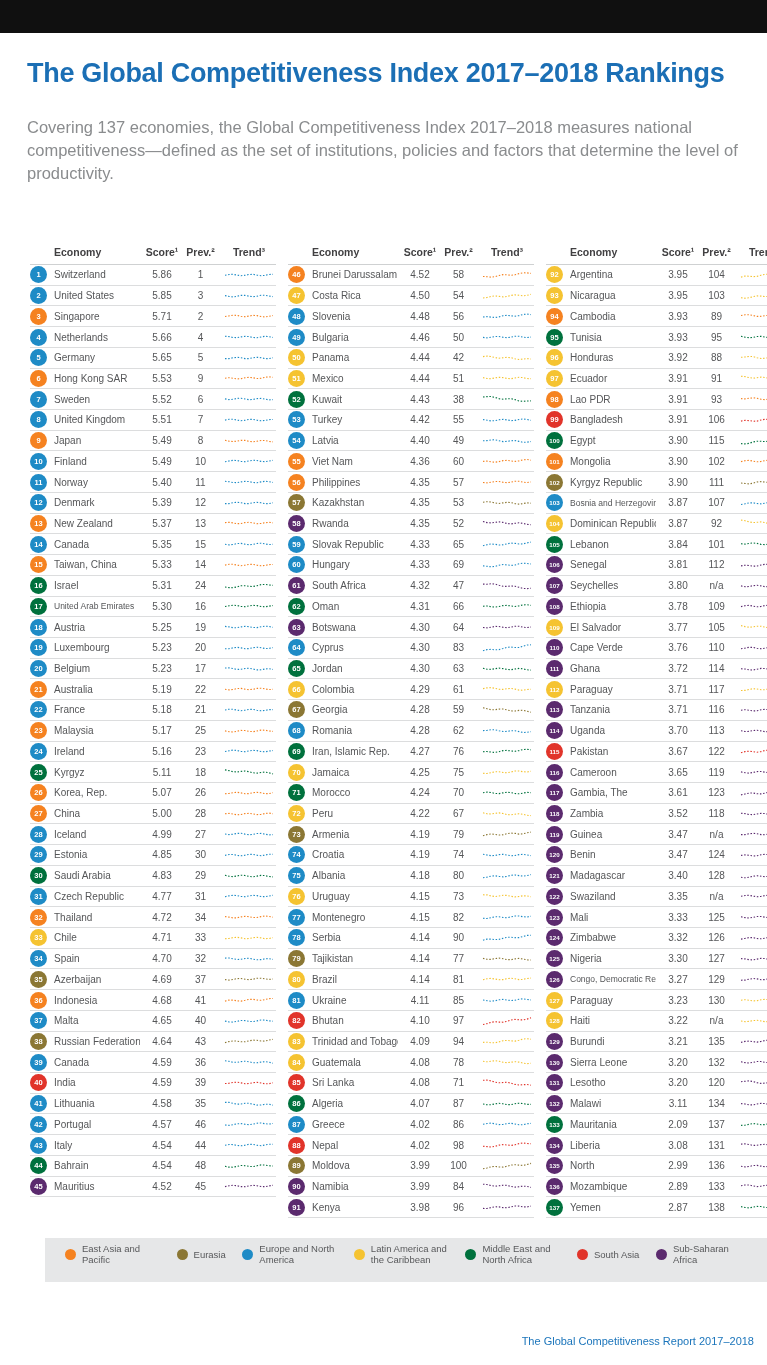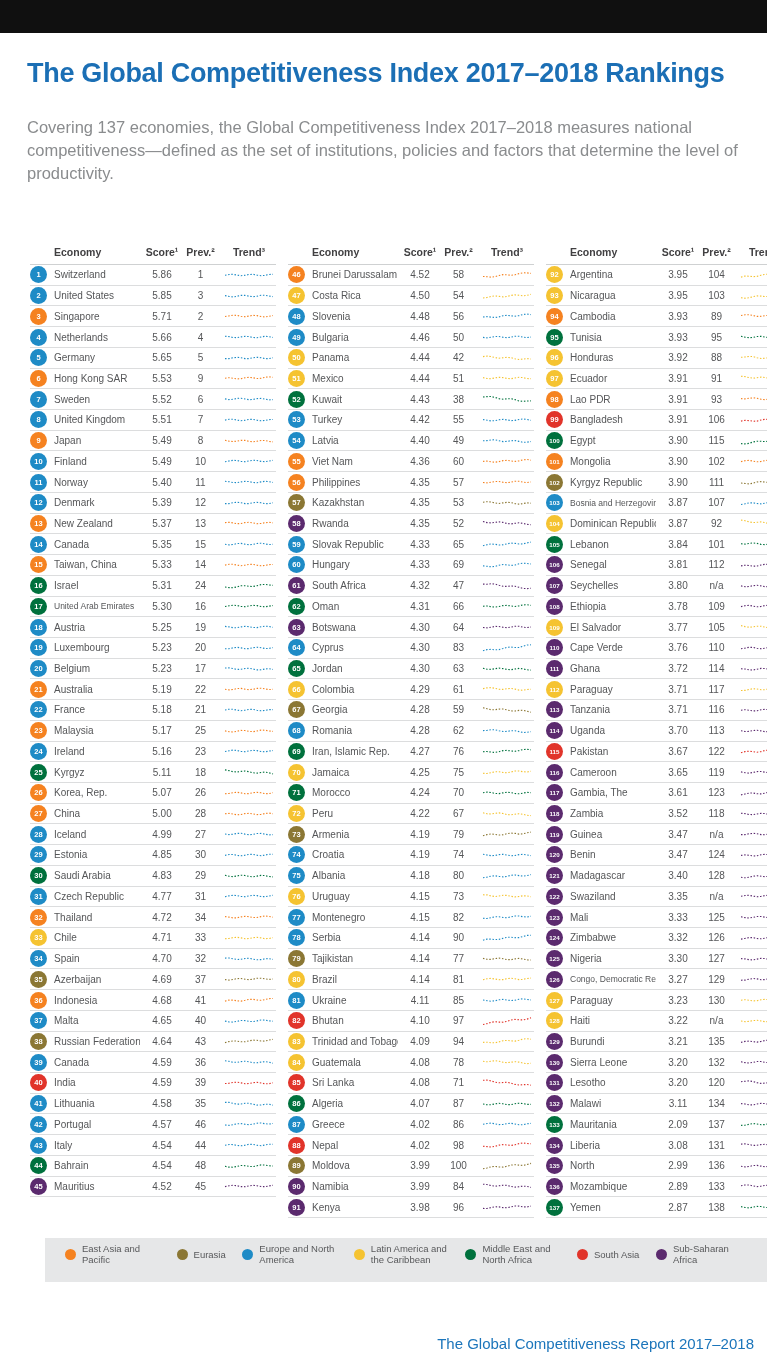--- a/index.html
+++ b/index.html
@@ -41,21 +41,21 @@
     position:absolute;left:45px;top:1238px;width:722px;height:44px;
     background:#e6e7e8;box-sizing:border-box;display:flex;align-items:center;
     justify-content:space-between;padding:0 16px 12px 20px;
   }
   .litem{display:flex;align-items:center;gap:6px;}
   .ldot{width:11px;height:11px;border-radius:50%;flex:none;}
   .llabel{font-size:9.5px;line-height:11px;color:#58595b;max-width:78px;}
   .notes{position:absolute;left:27px;top:1278px;width:715px;color:#939598;}
   .notes p{margin:0;font-size:10.5px;line-height:14.5px;}
   .report-link{
-    position:absolute;right:13px;top:1335px;font-size:15px;color:#1B75BB;
+    position:absolute;right:13px;top:1335px;font-size:11px;color:#1B75BB;
     text-decoration:none;cursor:pointer;
   }
 </style>
 </head>
 <body>
 
 <div class="topbar" style="background: rgb(16, 16, 16);"></div>
 
 <h1 class="title" style="color: rgb(27, 111, 181);">The Global Competitiveness Index 2017–2018 Rankings</h1>
 

